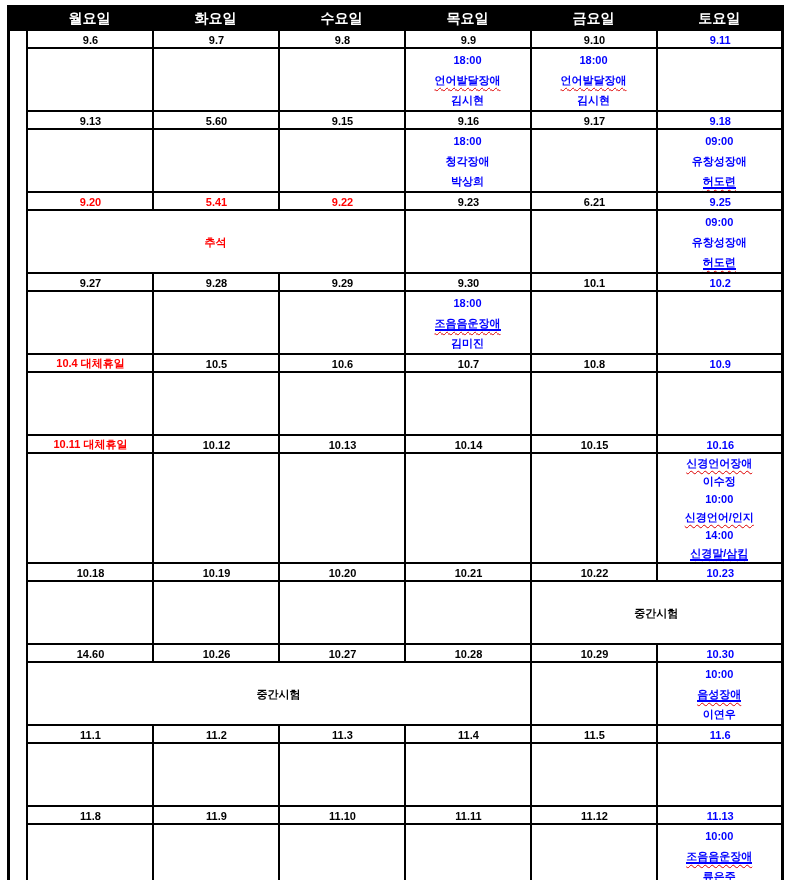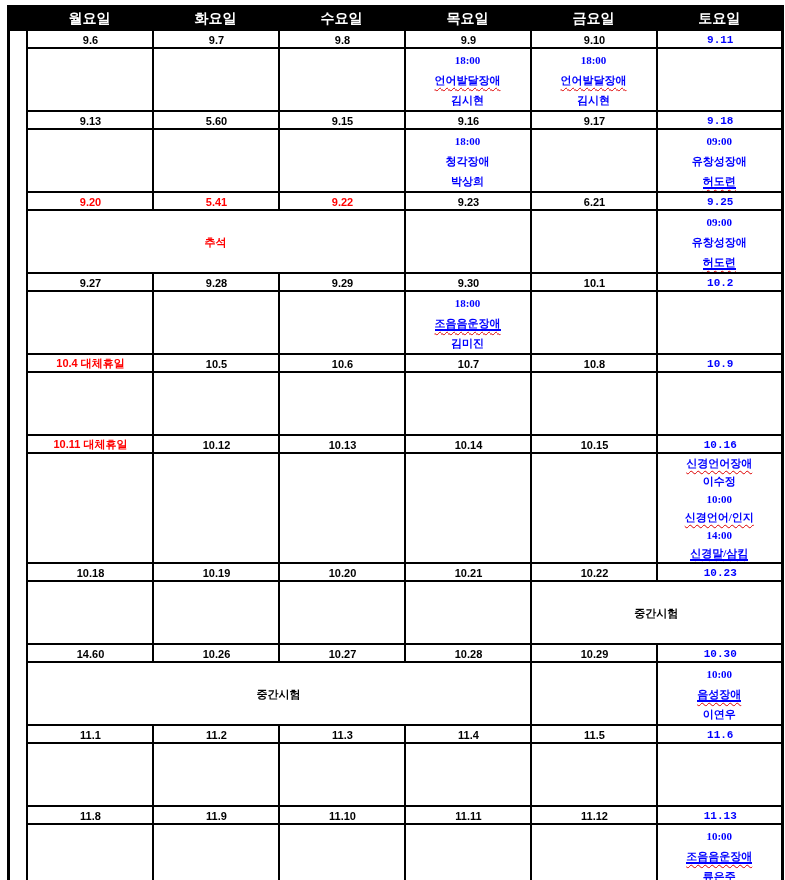--- a/index.html
+++ b/index.html
@@ -24,25 +24,25 @@
     font-size:14px;font-weight:bold;height:21px;
     border:2px solid var(--grid);text-align:center;padding:0;
   }
   td{border:2px solid var(--grid);padding:0;overflow:hidden;}
   td.gutter{background:#ffffff;}
   tr.date-row td.date{
     height:15px;font-size:11px;font-weight:bold;color:#000;
     text-align:center;vertical-align:middle;padding:1px 2px 0 4px;
     white-space:nowrap;
   }
-  tr.date-row td.date.sat{color:var(--sat);font-family:Liberation Mono, monospace;}
+  tr.date-row td.date.sat{color:var(--sat);}
   tr.date-row td.date.hol{color:var(--hol);margin-top:36px;}
   tr.content-row td{
     height:61px;font-size:11px;font-weight:bold;
-    text-align:center;vertical-align:middle;line-height:20px;font-family:Liberation Serif, serif;
+    text-align:center;vertical-align:middle;line-height:20px;
   }
   tr.content-row.tall td{height:108px;line-height:18px;margin-left:16px;}
   td.k-event{color:var(--event);}
   td.k-holiday{color:var(--hol);}
   td.k-exam{color:#000000;}
   .wavy{
     text-decoration-line:underline;text-decoration-style:wavy;
     text-decoration-color:var(--wavy);text-decoration-thickness:1px;
     text-underline-offset:3px;
   }

